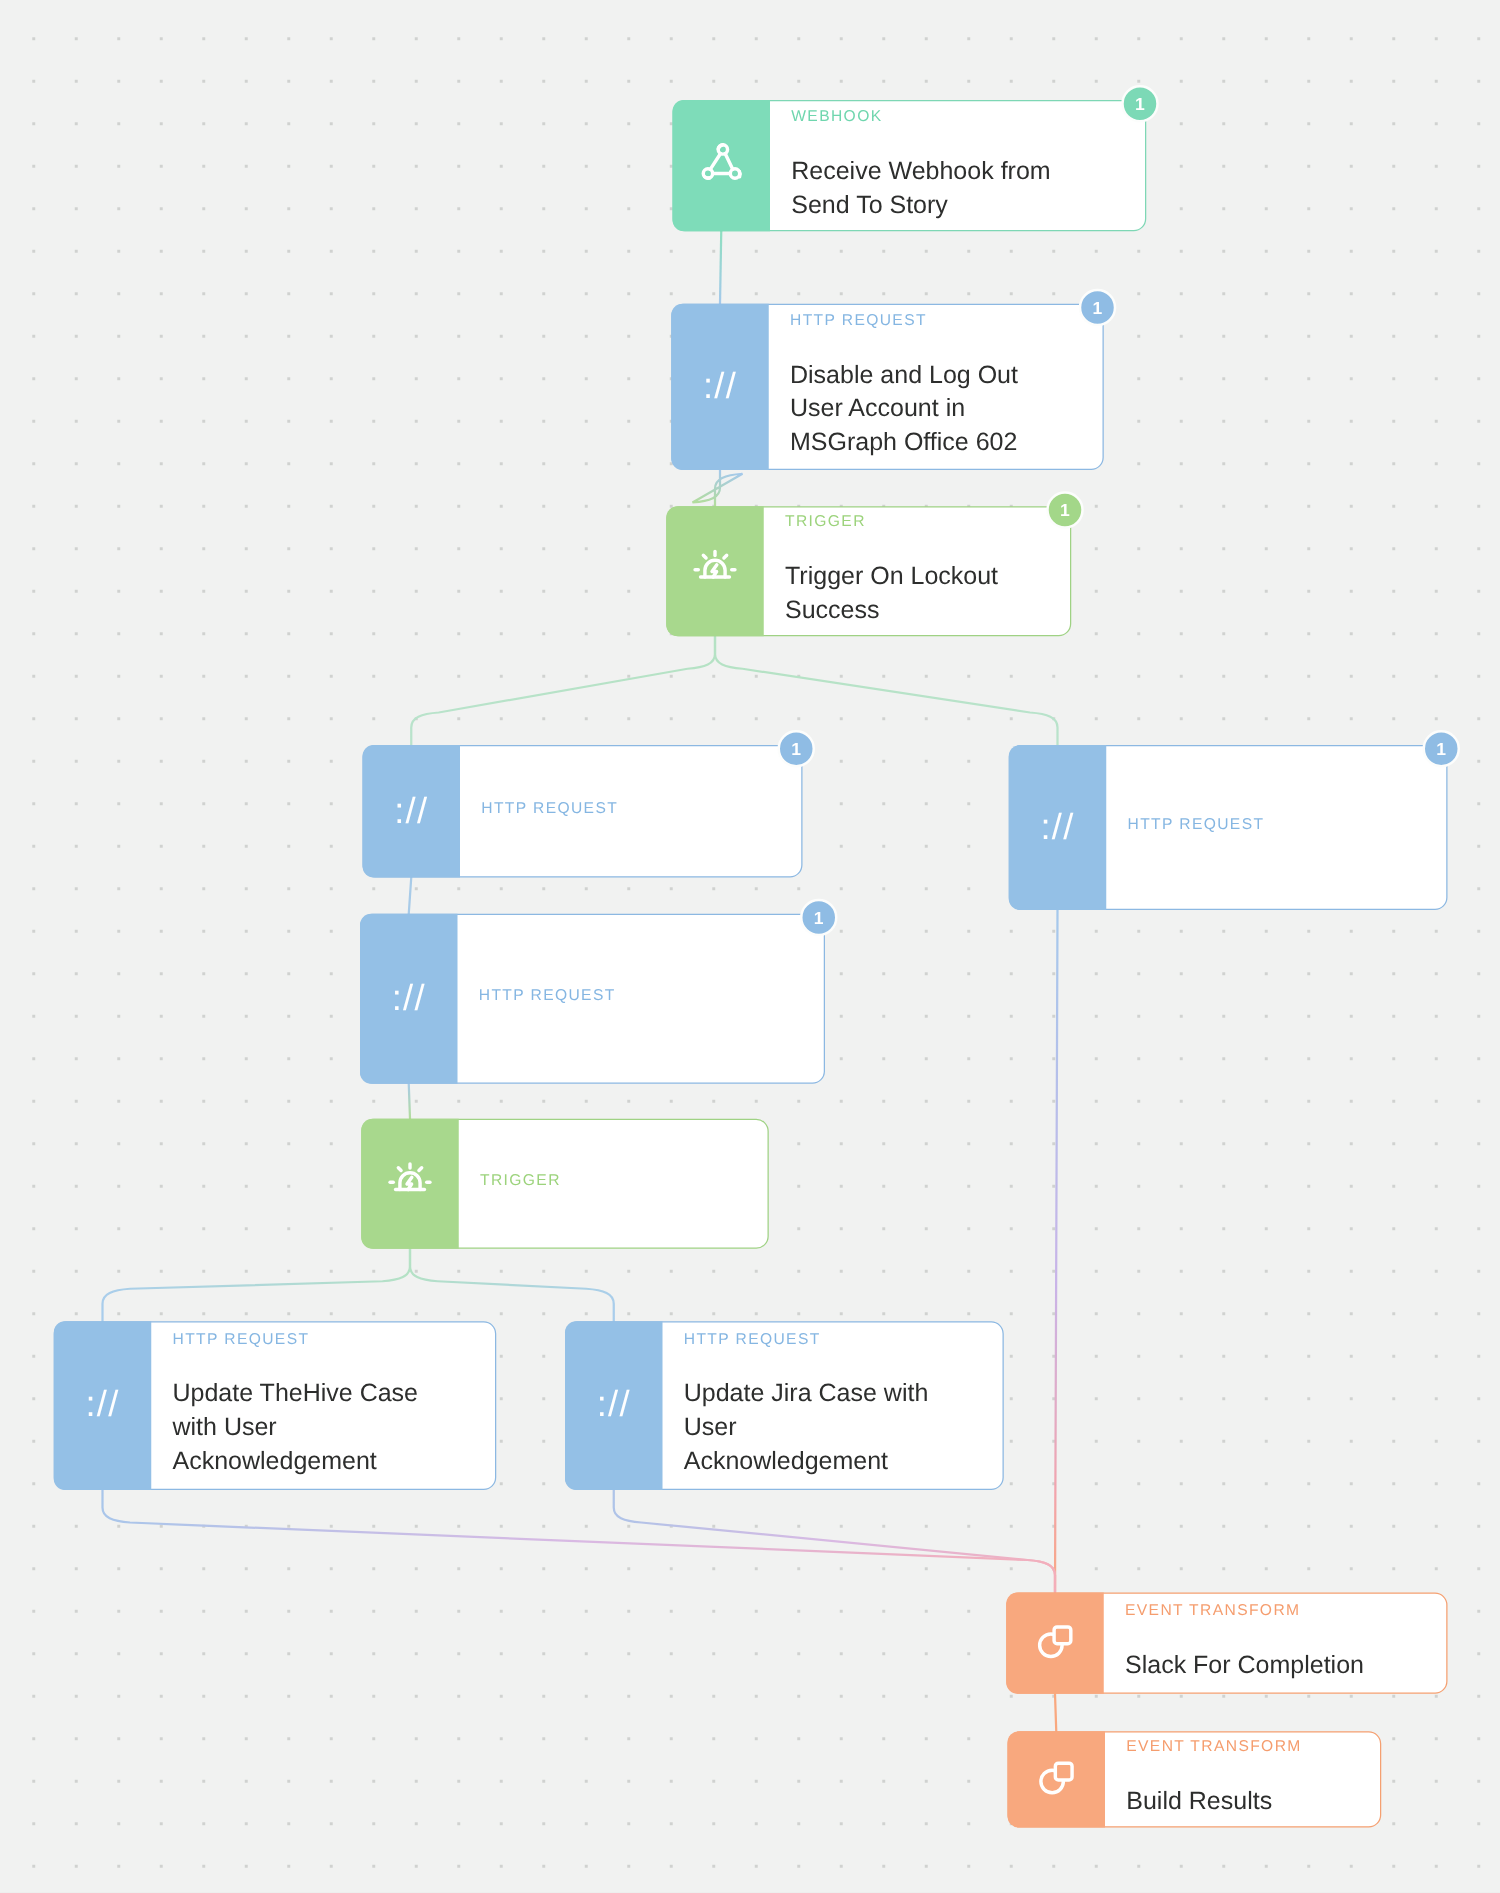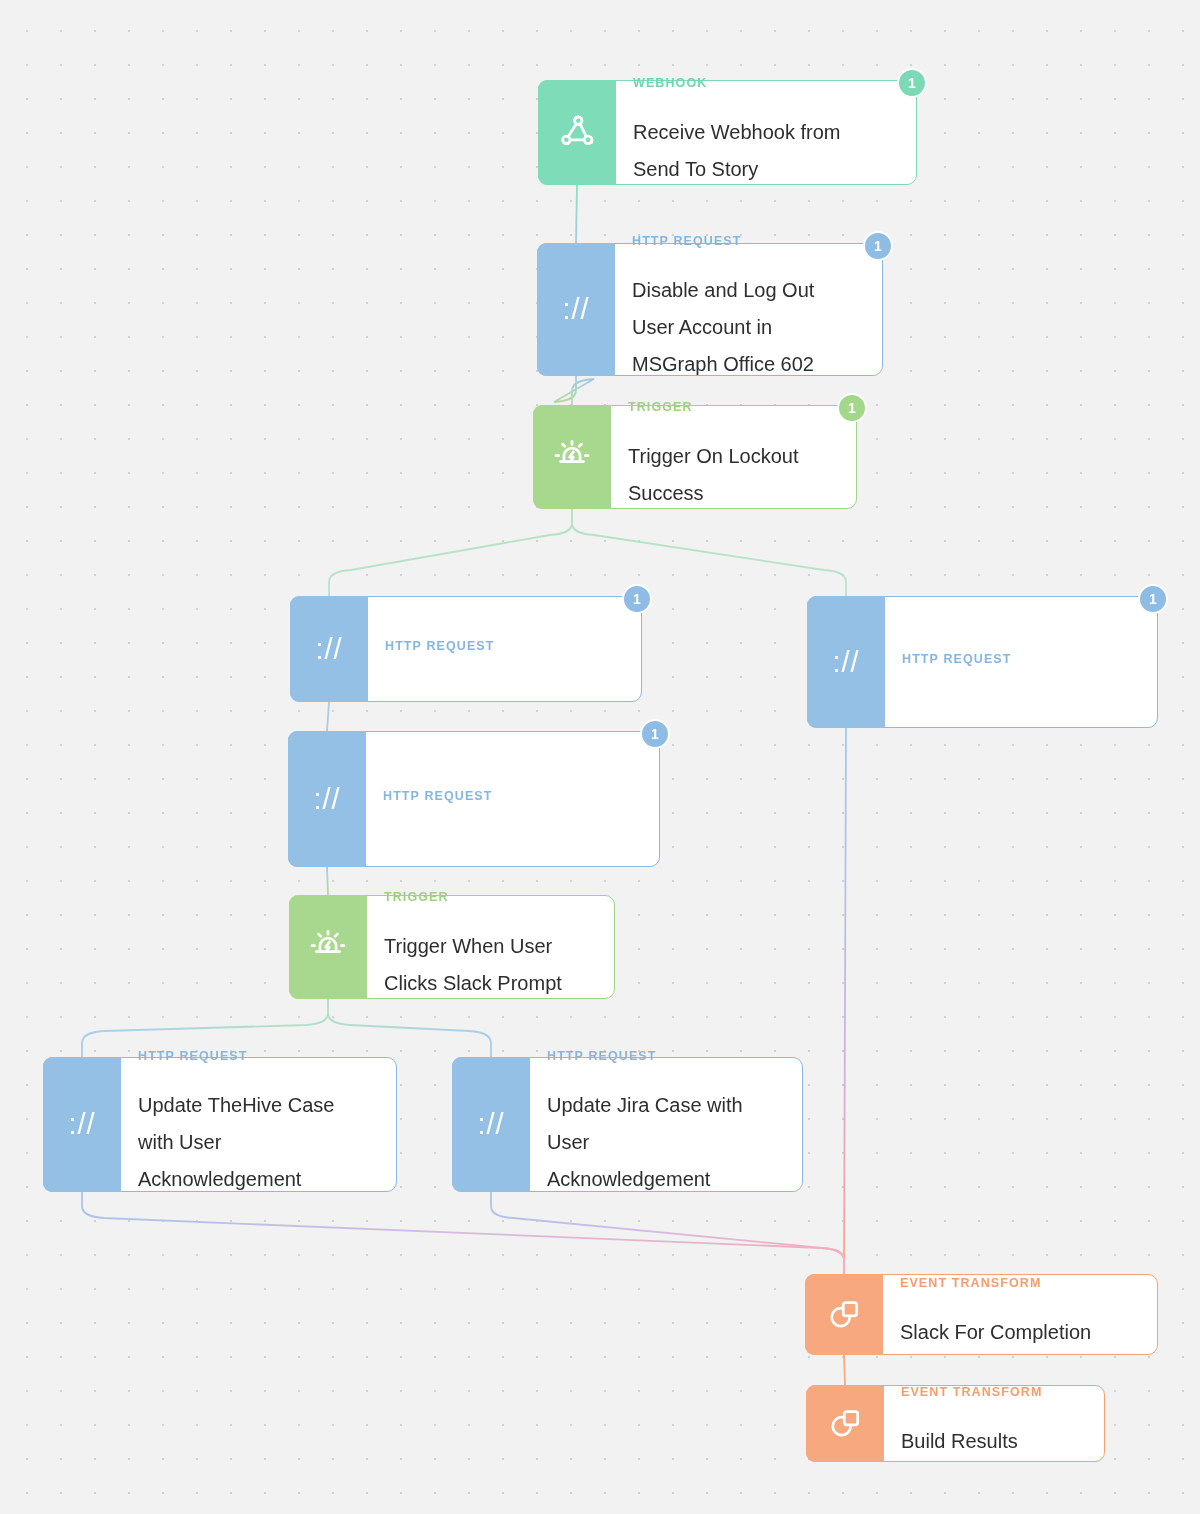--- a/index.html
+++ b/index.html
@@ -19,25 +19,25 @@
     flex:0 0 78px;display:flex;align-items:center;justify-content:center;
     background:var(--accent);border-radius:9px 0 0 9px;margin:-1px 0 -1px -1px;
   }
   .icon-area svg{width:44px;height:44px;stroke:#fff;fill:none;stroke-width:1.5;stroke-linecap:round;stroke-linejoin:round;color:var(--accent);}
   .http-glyph{color:#fff;font-size:29px;font-weight:400;transform:skewX(-10deg);letter-spacing:1px;}
   .body{
     flex:1;display:flex;flex-direction:column;justify-content:center;
     padding:10px 14px 12px 17px;min-width:0;
   }
   .type-label{
-    font-size:12.5px;font-weight:700;letter-spacing:1.1px;color:var(--label);
+    font-size:12.5px;font-weight:400;letter-spacing:1.1px;color:var(--label);
     margin-bottom:4px;text-transform:uppercase;
   }
   .title{
-    font-size:20px;line-height:37px;color:#2d2e2d;white-space:pre-line;margin-top:20px;
+    font-size:20px;line-height:27px;color:#2d2e2d;white-space:pre-line;margin-top:20px;
   }
   .badge{
     position:absolute;top:-13px;right:-11px;width:26px;height:26px;border-radius:50%;
     background:var(--badge);border:2px solid #fcfdfc;color:#fff;
     display:flex;align-items:center;justify-content:center;
     font-size:14px;font-weight:700;z-index:3;
   }
 </style>
 </head>
 <body>
@@ -199,22 +199,20 @@
             <path d="M12.8 10.3 l-2.1 2.9 h2 l-1.5 2.4"></path>
             <path d="M12 6.2 V4.5"></path>
             <path d="M8.1 7.3 L6.9 6.1"></path>
             <path d="M15.9 7.3 L17.1 6.1"></path>
             <path d="M4.7 12.4 H3.3"></path>
             <path d="M19.3 12.4 H20.7"></path>
           </svg></span>
     </div>
     <div class="body">
       <div class="type-label">TRIGGER</div>
-      <div class="title">Trigger When User
-Clicks Slack Prompt</div>
     </div>
 
   </div>
     <div class="node" style="left: 43px; top: 1057px; width: 354px; height: 135px; --accent: #94c0e6; --border: #8cb8e2; --label: #85b6e2; --badge: #8fbce4;">
     <div class="icon-area">
       <span class="icon"><span class="http-glyph">://</span></span>
     </div>
     <div class="body">
       <div class="type-label">HTTP REQUEST</div>
       <div class="title">Update TheHive Case

